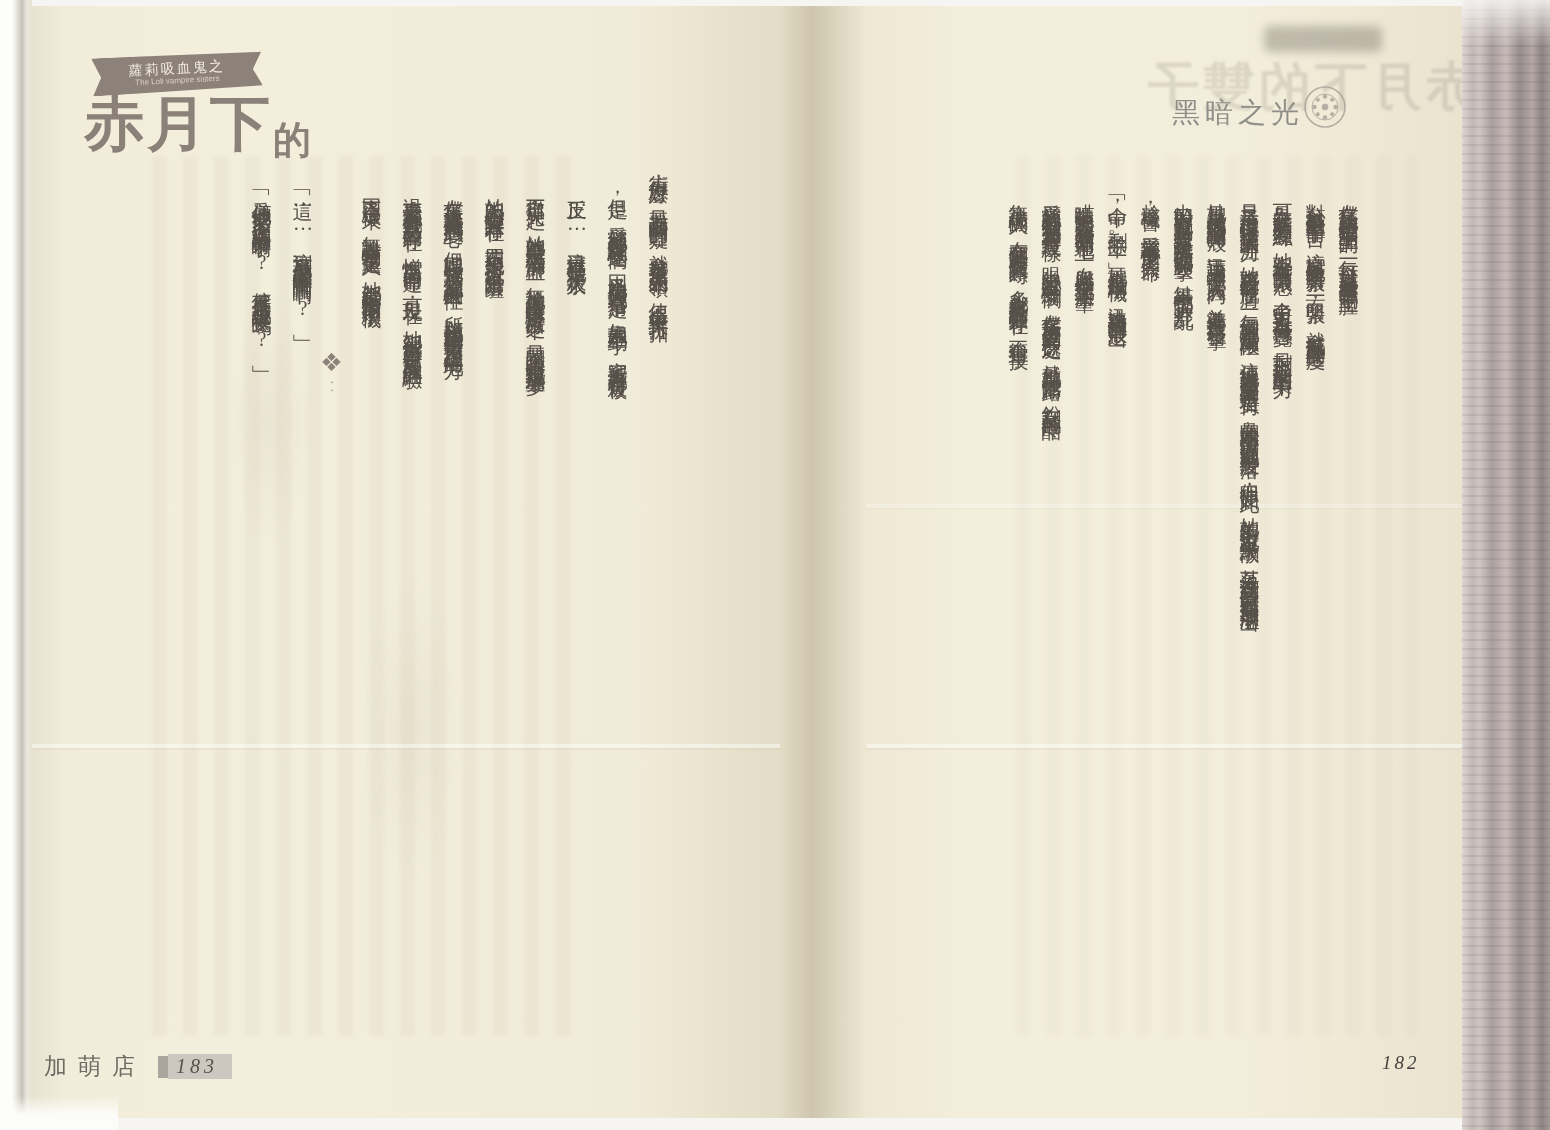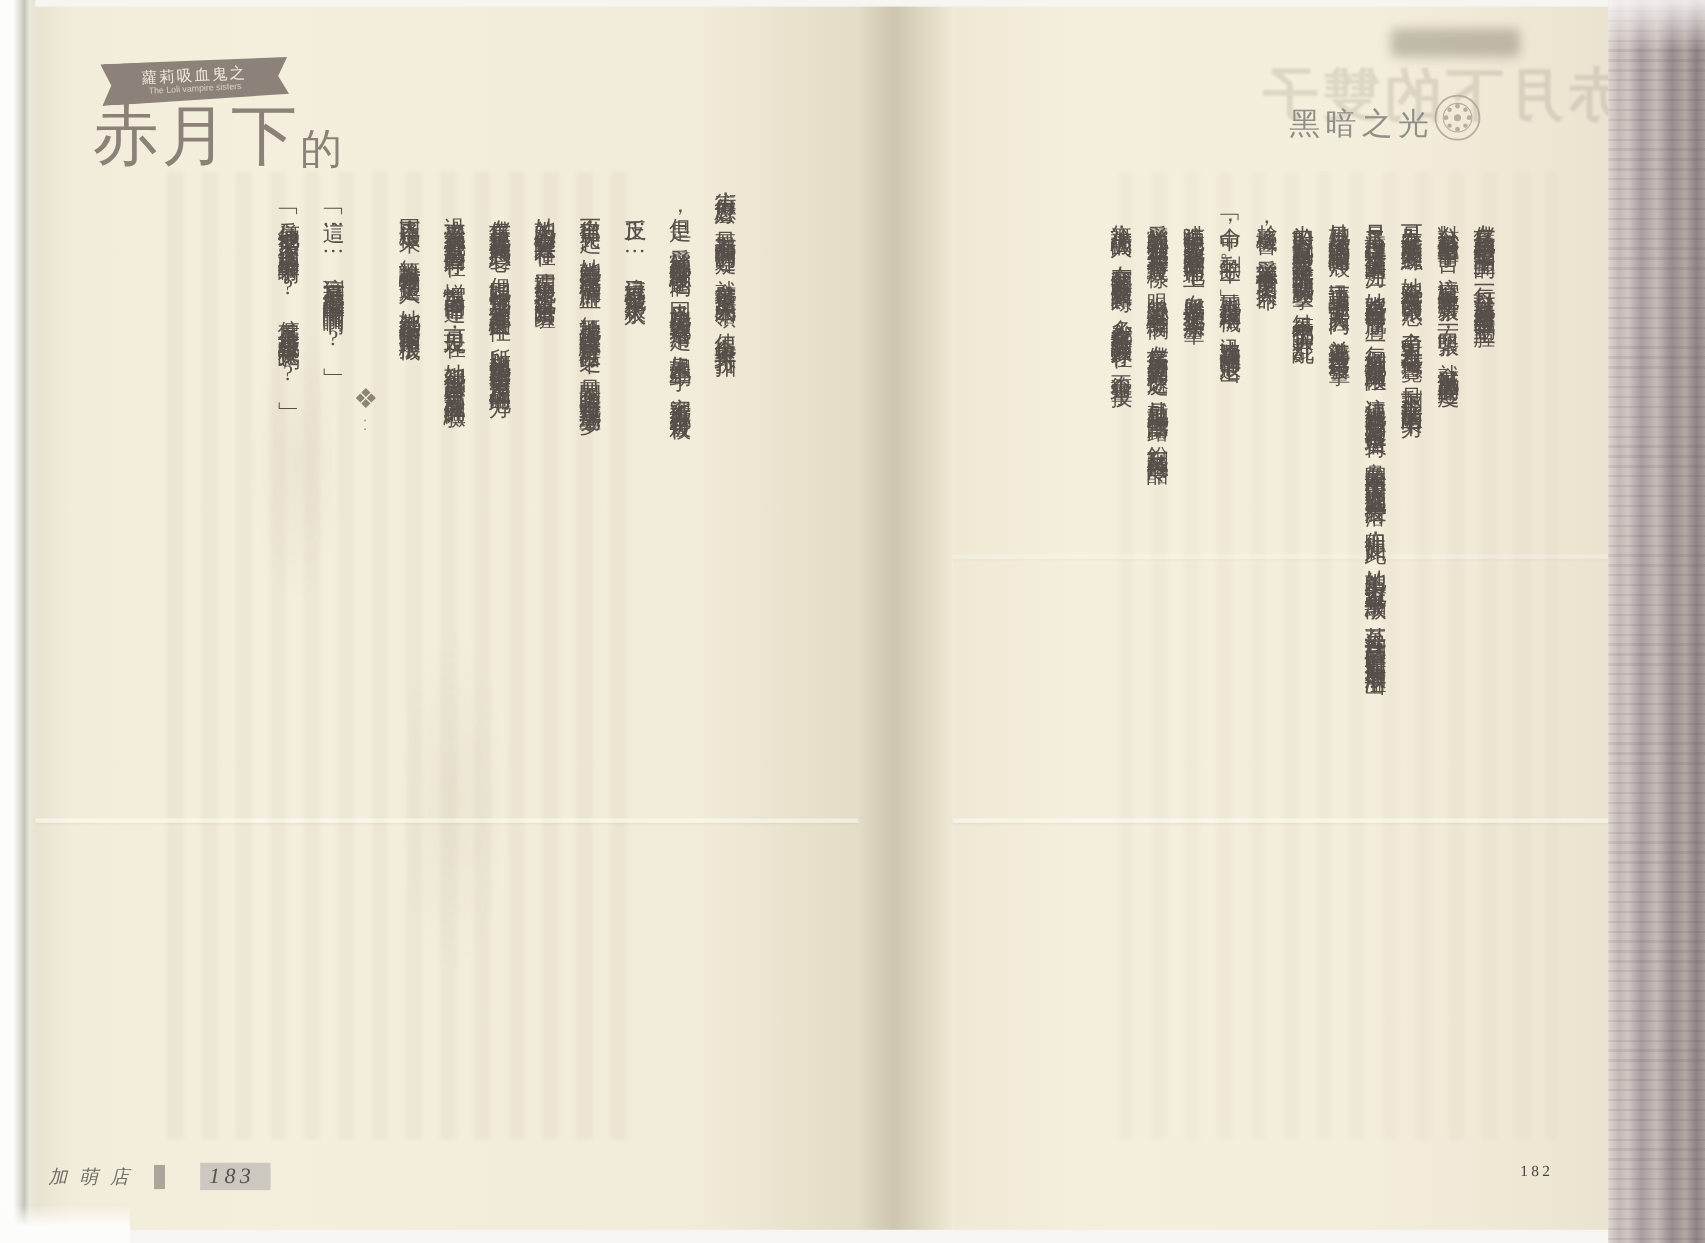--- a/index.html
+++ b/index.html
@@ -45,22 +45,22 @@
   
   .logo{position:absolute;left:52px;top:42px;width:370px;height:130px;}
   .ribbon{position:absolute;left:8px;top:6px;width:170px;height:38px;background:#8d8279;
     transform:rotate(-3deg);
     clip-path:polygon(0 0,100% 6%,calc(100% - 9px) 50%,100% 94%,0 100%,9px 52%);
     display:flex;flex-direction:column;align-items:center;justify-content:center;}
   .ribbon-cn{font-size:14px;color:#f0e9db;letter-spacing:2px;line-height:15px;
     font-family:"Liberation Sans","DejaVu Sans",sans-serif;}
   .ribbon-en{font-size:8px;color:rgba(240,233,219,0.75);line-height:9px;
     font-family:"Liberation Sans","DejaVu Sans",sans-serif;}
-  .book-title{position:absolute;left:0;top:40px;display:flex;align-items:center;
-    color:#8b8178;font-weight:400;white-space:nowrap;}
+  .book-title{position:absolute;left:0;top:40px;display:flex;align-items:flex-end;
+    color:#8b8178;font-weight:700;white-space:nowrap;}
   .t-big{font-size:60px;line-height:72px;letter-spacing:3px;}
   .t-small{font-size:38px;line-height:40px;margin-top:24px;letter-spacing:1px;}
 
   
   .ghost-title{position:absolute;left:272px;top:46px;width:340px;font-size:52px;font-weight:600;
     letter-spacing:4px;color:rgba(128,118,108,0.20);transform:scaleX(-1);white-space:nowrap;
     filter:blur(1px);}
   .smudge{position:absolute;left:398px;top:20px;width:118px;height:26px;
     background:rgba(75,68,62,0.30);filter:blur(5px);border-radius:6px;}
   .chapter{position:absolute;left:306px;top:88px;font-size:28px;letter-spacing:5px;color:#8f8e89;
@@ -75,26 +75,26 @@
   .vtext p{margin:0;}
   .text-left p.para{margin-block-end:13px;}
   .text-right p.para{margin-block-end:6px;}
   .indent{text-indent:23px;}
   .orn{text-indent:0;padding-top:188px;margin-block-end:13px;color:#8d837a;}
   .orn-main{font-size:25px;letter-spacing:0;}
   .orn-dots{font-size:13px;color:#9a9188;}
 
   
   .footer-left{position:absolute;left:12px;bottom:36px;display:flex;align-items:center;}
-  .imprint{font-size:17px;letter-spacing:11px;color:#6e6b65;
-    font-family:"Liberation Sans","DejaVu Sans",sans-serif;font-style:italic;}
+  .imprint{font-size:23px;letter-spacing:11px;color:#6e6b65;
+    font-family:"Liberation Sans","DejaVu Sans",sans-serif;}
   .footer-bar{display:inline-block;width:10px;height:22px;background:#aaa69e;margin:0 0 0 12px;}
   .pnum-left{font-style:italic;font-size:20px;color:#55524d;background:#ccc8c0;
-    padding:1px 14px 1px 8px;letter-spacing:4px;margin-left:32px;}
-  .pnum-right{position:absolute;left:516px;bottom:44px;font-size:14px;
+    padding:1px 14px 1px 8px;letter-spacing:4px;}
+  .pnum-right{position:absolute;left:516px;bottom:44px;font-style:italic;font-size:19px;
     letter-spacing:3px;color:#45433f;}
 </style>
 </head>
 <body>
 
 <div class="scan">
 
   <div class="edge-left"></div>
 
   <div class="page page-left">

